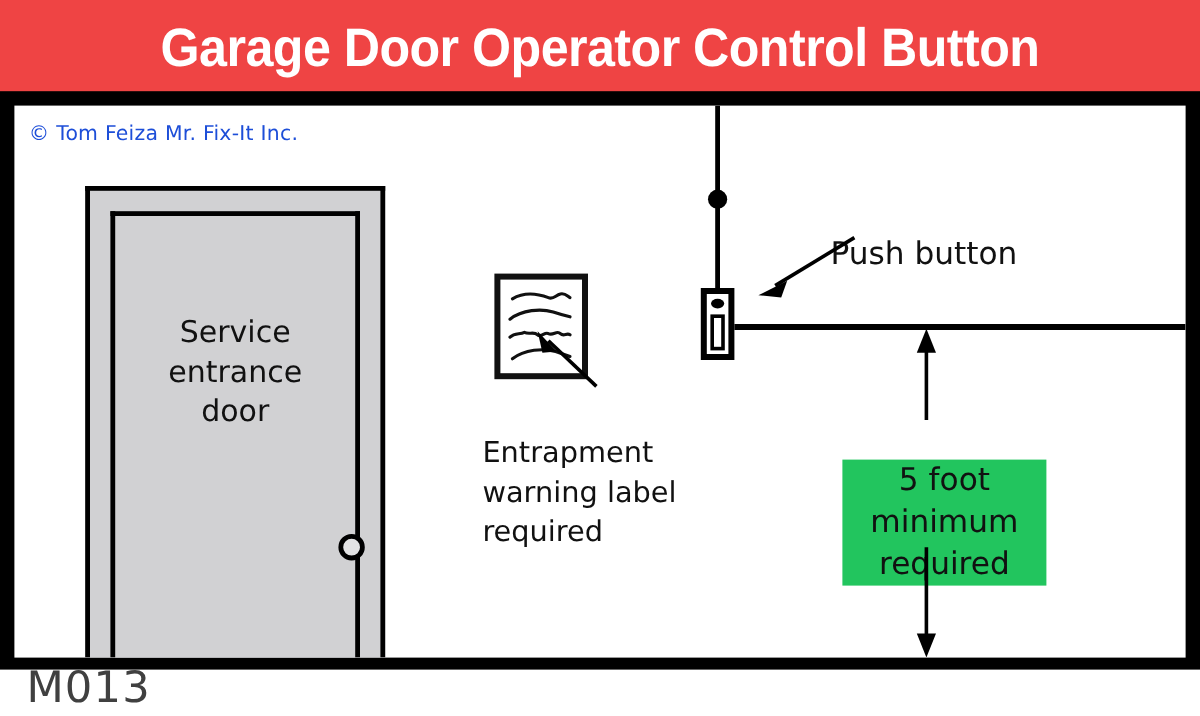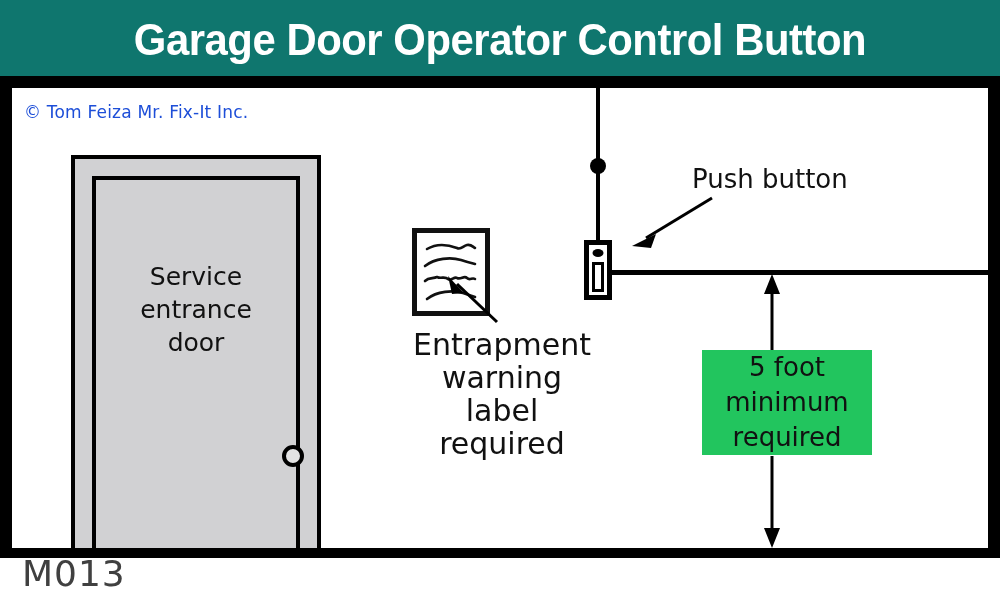--- a/index.html
+++ b/index.html
@@ -18,21 +18,21 @@
     background: #ffffff;
   }
 
   
   .titlebar {
     position: absolute;
     left: 0;
     top: 0;
     width: 1000px;
     height: 80px;
-    background: #0f766e;
+    background: #ef4444;
   }
   .title-text {
     position: absolute;
     left: 0;
     top: 0;
     width: 1000px;
     height: 80px;
     display: flex;
     align-items: center;
     justify-content: center;
@@ -197,32 +197,32 @@
     height: 5px;
     background: #000000;
   }
 
   
   .callout {
     position: absolute;
     font-family: "DejaVu Sans", sans-serif;
     color: #111111;
     white-space: nowrap;
+    margin-top: 33px;
   }
   .callout-push {
     left: 680px;
     top: 76px;
     font-size: 26px;
   }
   .callout-entrap {
     left: 390px;
     top: 240px;
     width: 200px;
-    text-align: center;
-    font-size: 30px;
+    font-size: 24px;
     line-height: 33px;
     white-space: normal;
   }
   .callout-dim {
     left: 690px;
     top: 262px;
     width: 170px;
     text-align: center;
     font-size: 26px;
     line-height: 35px;

